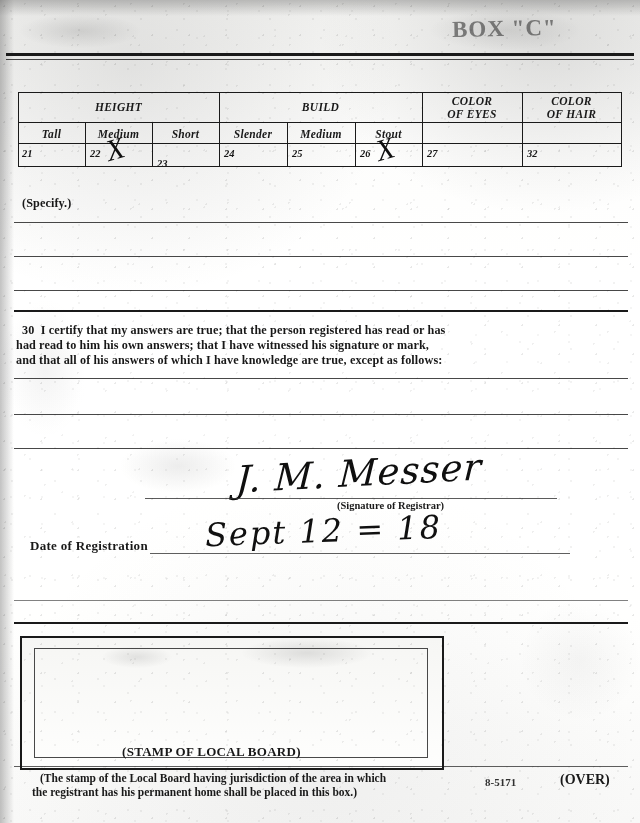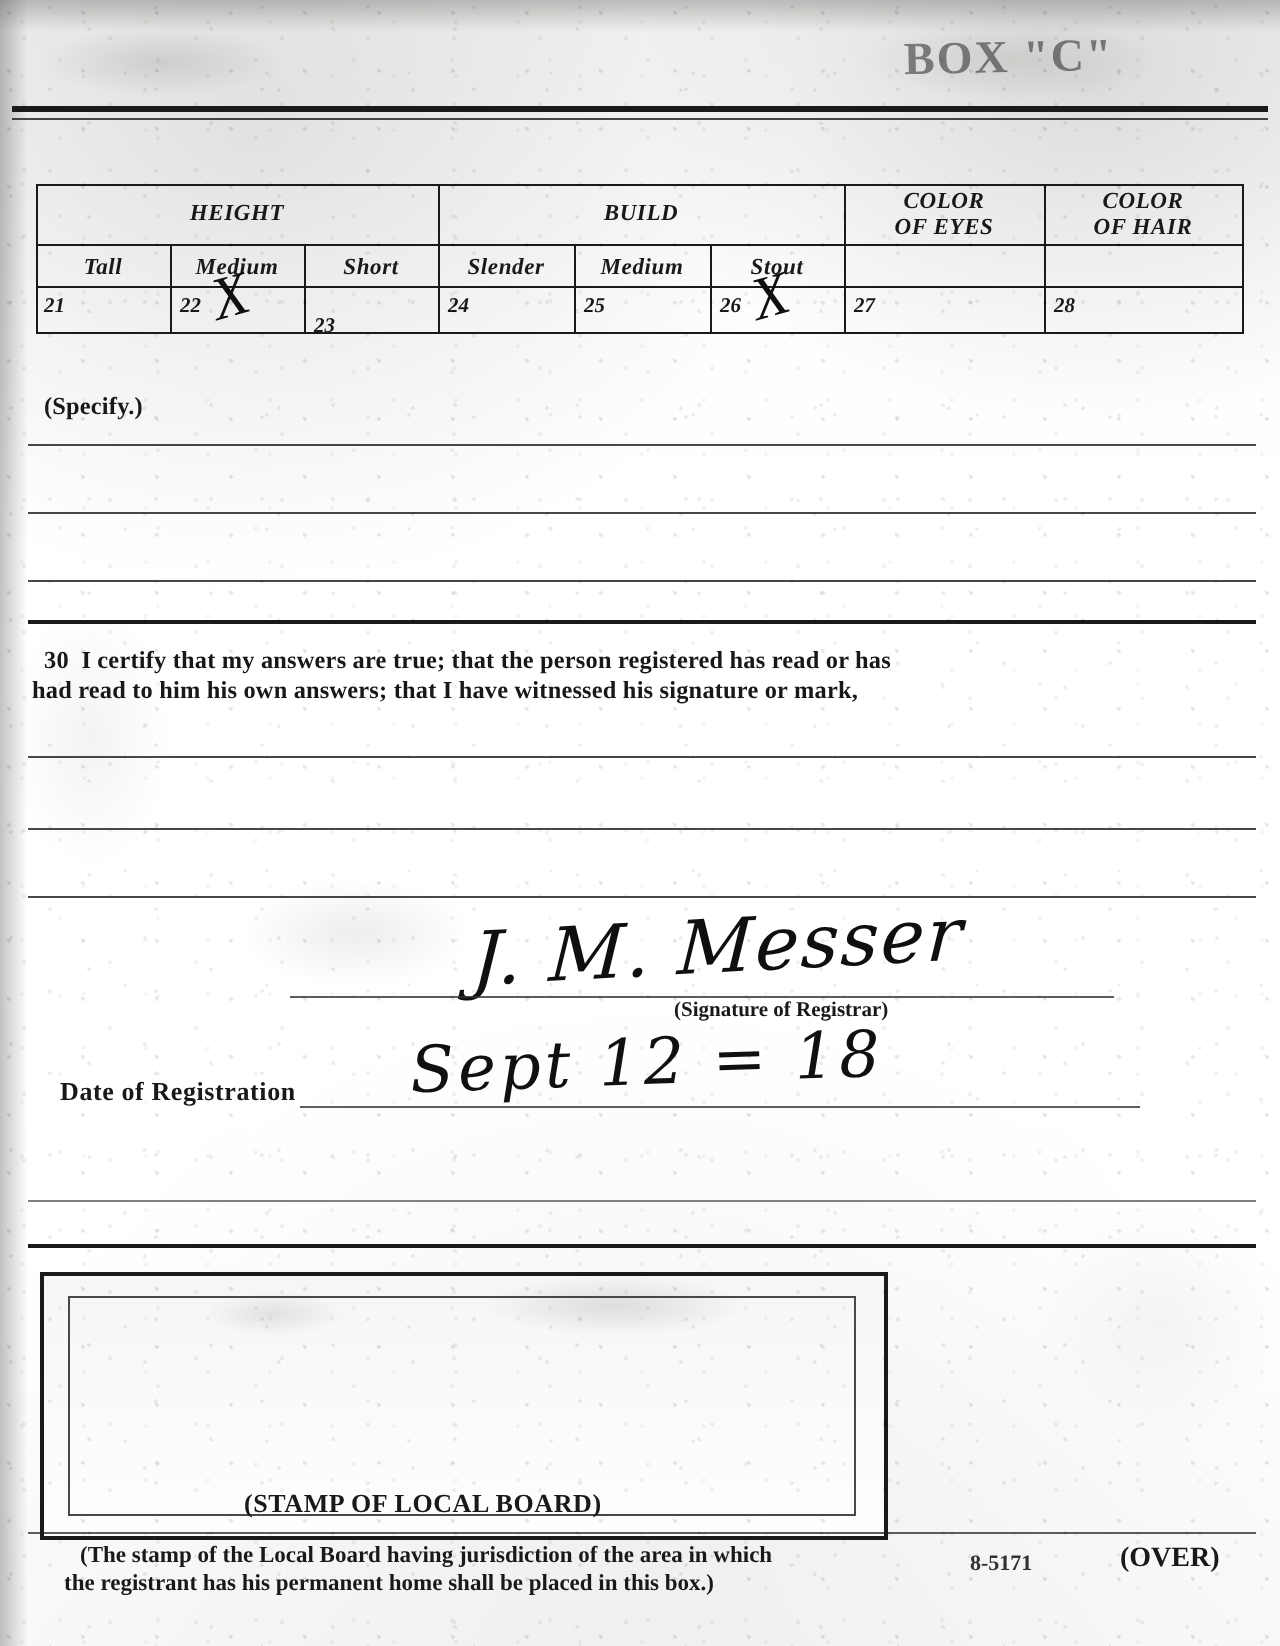--- a/index.html
+++ b/index.html
@@ -250,37 +250,38 @@
     <div class="lbl" style="left:269px; top:36px; width:68px;">Medium</div>
     <div class="lbl" style="left:337px; top:36px; width:67px;">Stout</div>
 
     <div class="num" style="left:4px;   top:56px;">21</div>
     <div class="num" style="left:72px;  top:56px;">22</div>
     <div class="num" style="left:139px; top:56px;margin-top:10px;">23</div>
     <div class="num" style="left:206px; top:56px;">24</div>
     <div class="num" style="left:274px; top:56px;">25</div>
     <div class="num" style="left:342px; top:56px;">26</div>
     <div class="num" style="left:409px; top:56px;">27</div>
-    <div class="num" style="left:509px; top:56px;">28</div>
+    <div class="num" style="left:509px; top:56px;">32</div>
 
     <div class="xmark" style="left:88px;  top:40px;">X</div>
     <div class="xmark" style="left:358px; top:40px;">X</div>
   </div>
 
   <div class="qtext" style="left:22px; top:196px;">(Specify.)</div>
 
   <div class="rule" style="left:14px; top:222px; width:614px; height:1px; opacity:.8;"></div>
   <div class="rule" style="left:14px; top:256px; width:614px; height:1px; opacity:.8;"></div>
   <div class="rule" style="left:14px; top:290px; width:614px; height:1px; opacity:.8;"></div>
   <div class="rule" style="left:14px; top:310px; width:614px; height:2px;"></div>
 
   <div class="qtext" style="left:22px; top:323px;">
     <span class="qnum">30</span>&nbsp;&nbsp;<span>I certify that my answers are true; that the person registered has read or has</span>
   </div>
   <div class="qtext" style="left:16px; top:338px;">had read to him his own answers; that I have witnessed his signature or mark,</div>
+  <div class="qtext" style="left:16px; top:353px;">and that all of his answers of which I have knowledge are true, except as follows:</div>
 
   <div class="rule" style="left:14px; top:378px; width:614px; height:1px; opacity:.8;"></div>
   <div class="rule" style="left:14px; top:414px; width:614px; height:1px; opacity:.8;"></div>
   <div class="rule" style="left:14px; top:448px; width:614px; height:1px; opacity:.8;"></div>
 
   <div id="signature">J. M. Messer</div>
   <div class="rule" id="sig-rule"></div>
   <div class="t" id="sig-caption">(Signature of Registrar)</div>
 
   <div id="date-hand">Sept 12 = 18</div>

